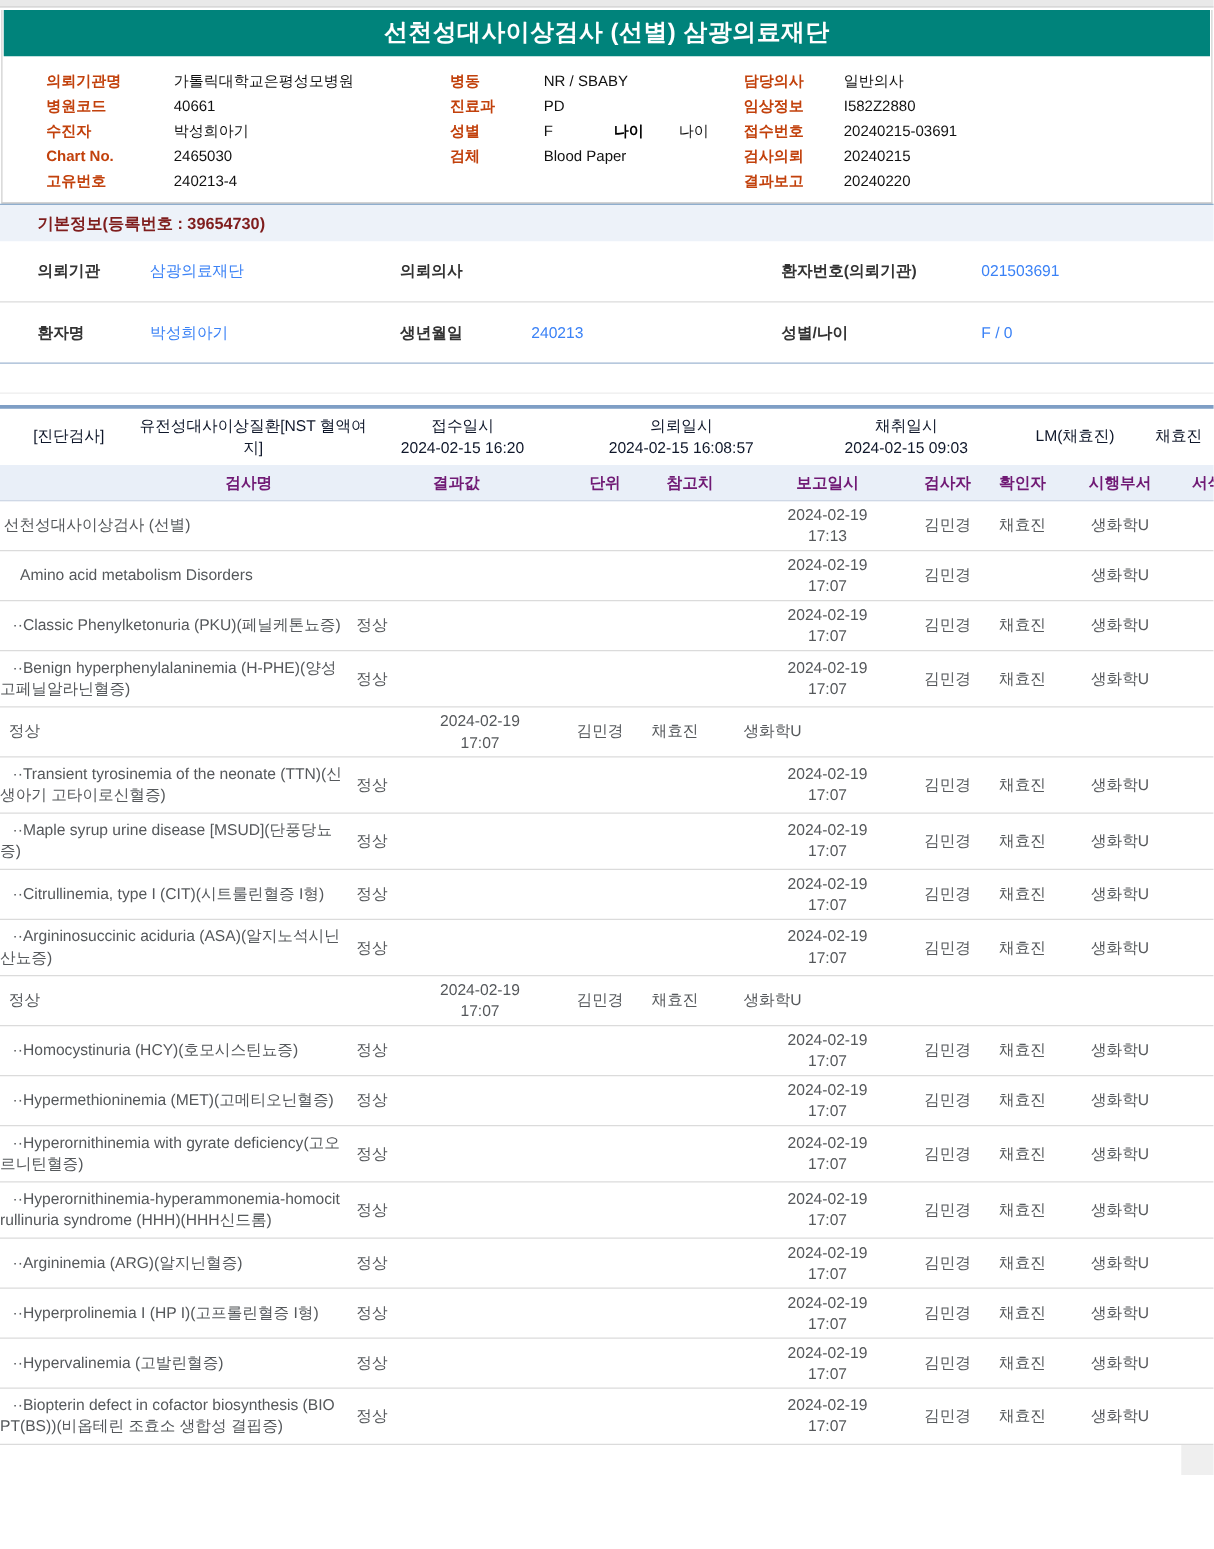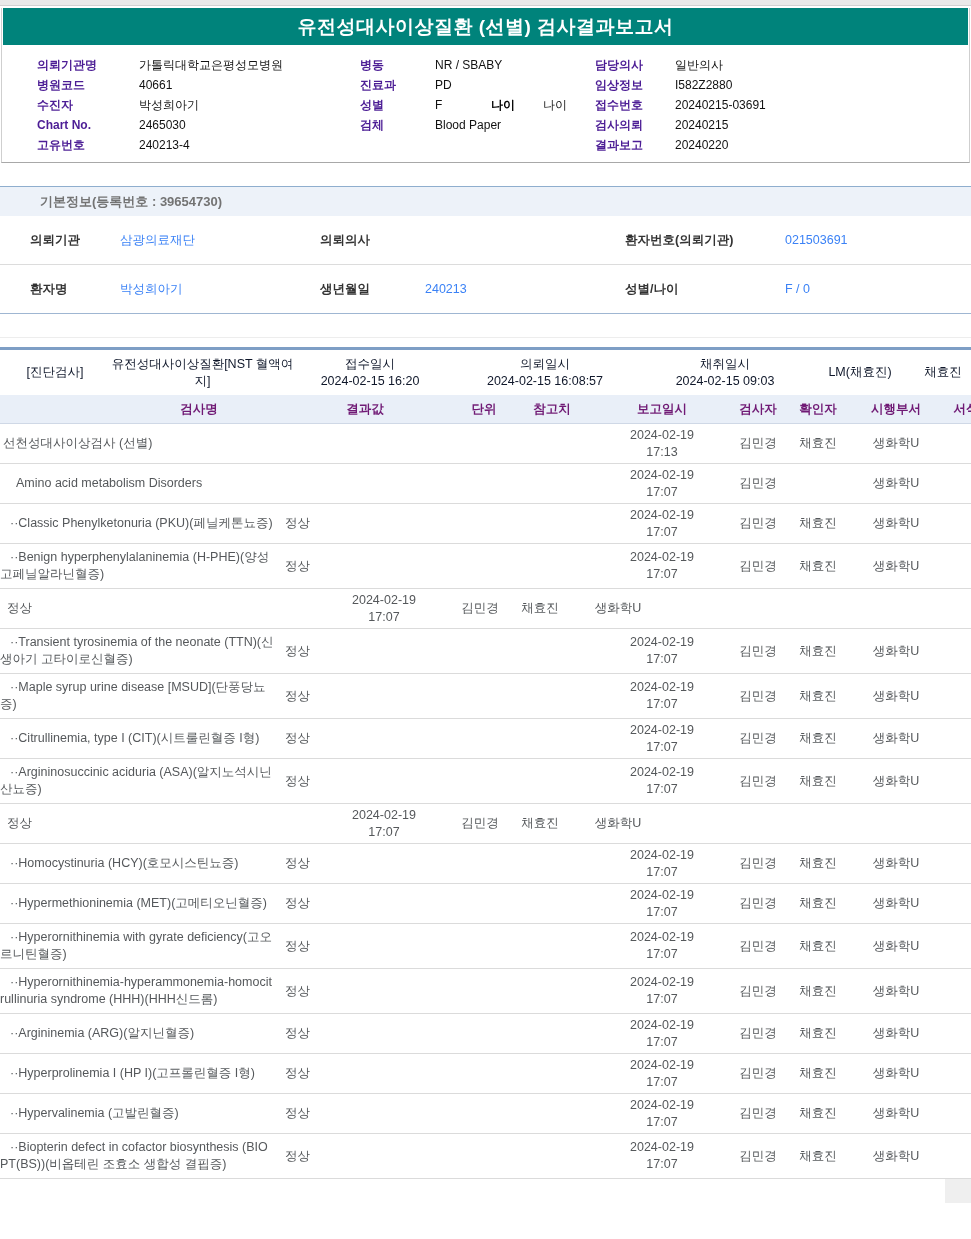--- a/index.html
+++ b/index.html
@@ -13,30 +13,30 @@
   .top-frame { margin:2px 1px 0 1px; border-left:1px solid #cfcfcf; border-right:1px solid #cfcfcf;
                border-bottom:1px solid #a8a8a8; padding:0 1px; }
   .title-bar { height:37px; background:#00837B; color:#fff; text-align:center;
                line-height:37px; font-size:19px; font-weight:bold; letter-spacing:0.5px; }
   .hinfo { position:relative; height:117px; font-size:12px; color:#111; }
   .hcol { position:absolute; top:11px; }
   .hcol1 { left:34px; }
   .hcol2 { left:357px; }
   .hcol3 { left:592px; }
   .hrow { display:flex; line-height:19px; margin-bottom:1px; white-space:nowrap; }
-  .hrow .lb  { font-weight:bold; color:#4c1d95; }
+  .hrow .lb  { font-weight:bold; color:#c2410c; }
   .hcol1 .lb { width:102px; }
   .hcol2 .lb { width:75px; }
   .hcol3 .lb { width:80px; }
   .hrow .lb2 { font-weight:bold; color:#000; width:52px; }
   .hrow .v1w { width:56px; }
 
   
-  .basic-head { margin-top:23px; height:30px; background:#EDF2F9; border-top:1px solid #8FAECE;
-                line-height:29px; padding-left:40px; color:#737373; font-size:13px; font-weight:bold; }
+  .basic-head { margin-top:0; height:30px; background:#EDF2F9; border-top:1px solid #8FAECE;
+                line-height:29px; padding-left:30px; color:#7f1d1d; font-size:13px; font-weight:bold; }
   .basic-row { display:grid; grid-template-columns:120px 195px 110px 195px 165px 1fr;
                align-items:center; height:49px; font-size:12.5px; border-bottom:1px solid #dcdcdc; }
   .basic-row.last { border-bottom:1px solid #9FB6D2; }
   .basic-row .lb { font-weight:bold; color:#333; padding-left:30px; white-space:nowrap; }
   .basic-row .lb.inner { padding-left:5px; }
   .basic-row .vl { color:#3b82f6; }
 
   
   .faint-line { margin-top:23px; border-top:1px solid #ededed; }
 
@@ -76,21 +76,21 @@
   .hc.c-name { padding:0; text-indent:0; display:flex; justify-content:center; padding-left:120px; }
 
   .corner-block { width:26px; height:24px; background:#efefef; margin-left:auto; }
 </style>
 </head>
 <body>
 
 <div class="win-strip"></div>
 
 <div class="top-frame">
-  <div class="title-bar">유전성대사이상질환 (선별) 검사결과보고서</div>
+  <div class="title-bar">선천성대사이상검사 (선별) 삼광의료재단</div>
   <div class="hinfo">
     <div class="hcol hcol1" id="hcol1">
         <div class="hrow">
           <span class="lb">의뢰기관명</span>
           <span class="vl">가톨릭대학교은평성모병원</span>
         </div>
         <div class="hrow">
           <span class="lb">병원코드</span>
           <span class="vl">40661</span>
         </div>

